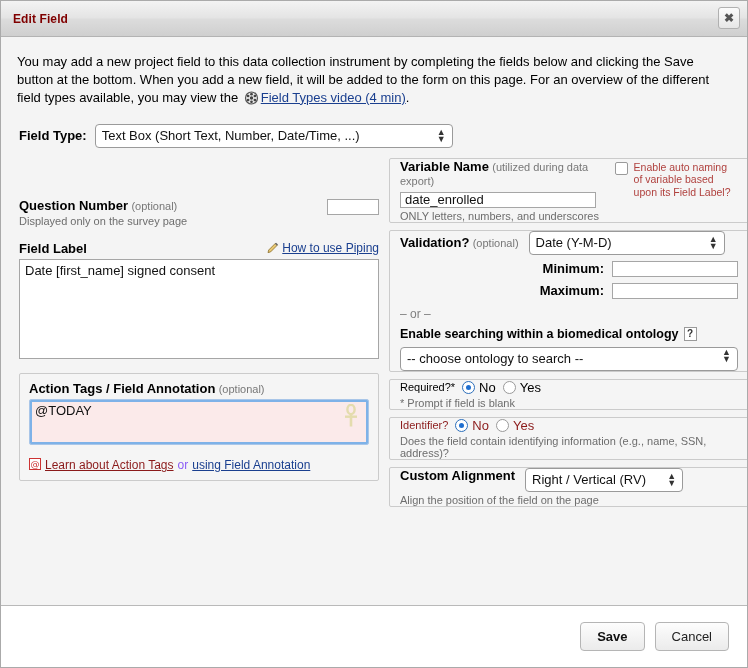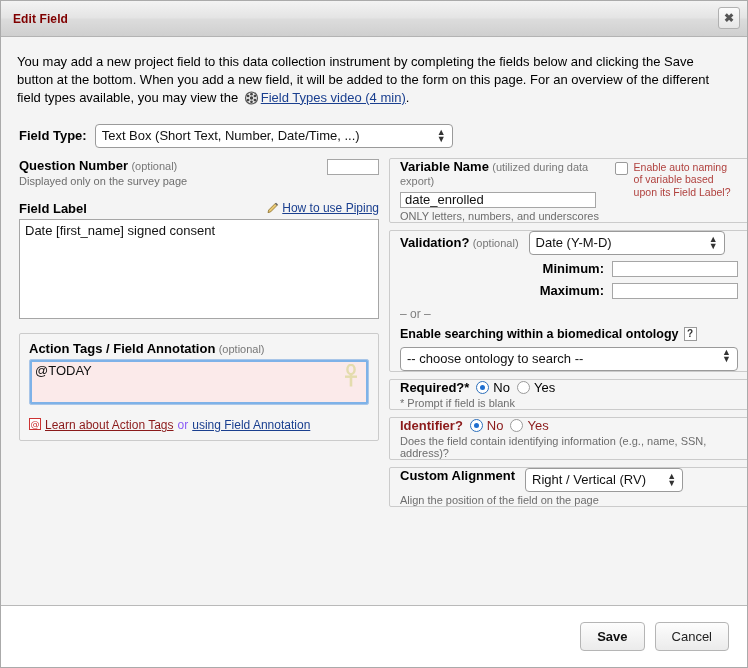--- a/index.html
+++ b/index.html
@@ -132,21 +132,21 @@
     font-size: 13px;
     border: 1px solid #a6a6a6;
     background: #fff;
     color: #111;
     resize: none;
     padding: 3px 5px;
     width: 100%;
   }
 
   
-  #qnum-panel { display: flex; align-items: flex-start; }
+  #qnum-panel { display: flex; align-items: flex-start; margin-top: 40px; }
   #qnum-texts { flex: 1 1 auto; }
   #qnum-input { width: 52px; margin-top: 1px; }
 
   
   #fieldlabel-head {
     display: flex; align-items: center; justify-content: space-between;
     margin-bottom: 3px;
   }
   #fieldlabel-ta { height: 100px; }
 
@@ -195,21 +195,21 @@
     display: inline-flex; align-items: center; justify-content: center;
     width: 13px; height: 14px;
     border: 1px solid #9a9a9a; background: #fff;
     font-size: 10px; font-weight: bold; color: #333;
     cursor: pointer;
   }
   #ontology-select { width: 100%; margin-top: 6px; }
 
   
   .radio-row { display: flex; align-items: center; gap: 7px; }
-  .radio-row .q-lbl { font-weight: bold; font-size: 13px; }
+  .radio-row .q-lbl { font-weight: normal; font-size: 11px; }
   .rdo-group { display: flex; align-items: center; gap: 4px; }
   .rdo {
     width: 13px; height: 13px; border-radius: 50%;
     border: 1px solid #9a9a9a; background: #fff;
     display: inline-block; position: relative;
   }
   .rdo.on { border-color: #2c6fbb; background: #ffffff; }
   .rdo.on::after {
     content: ""; position: absolute;
     left: 3px; top: 3px; width: 5px; height: 5px;

